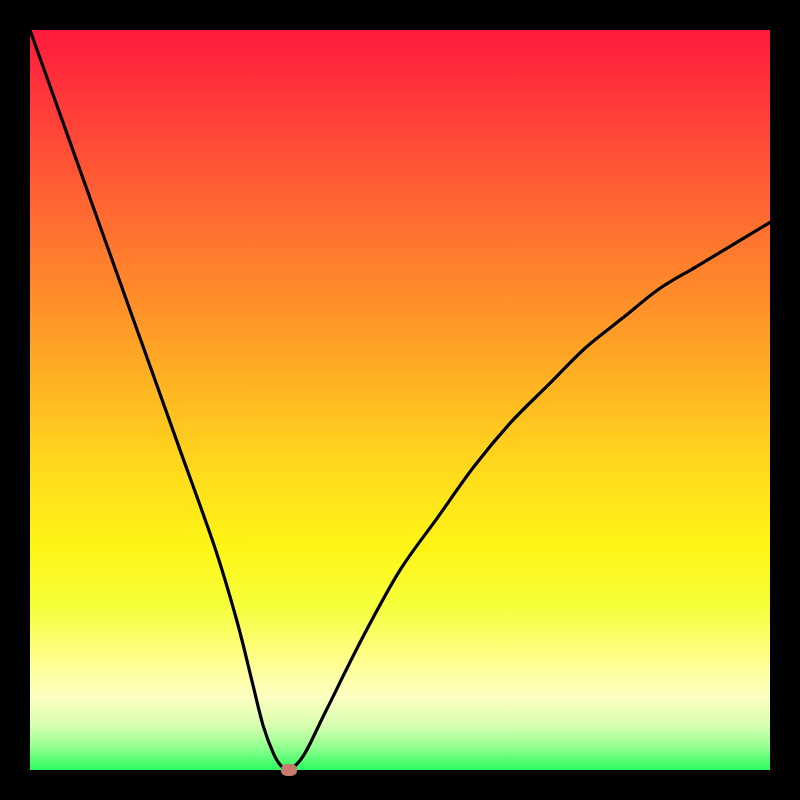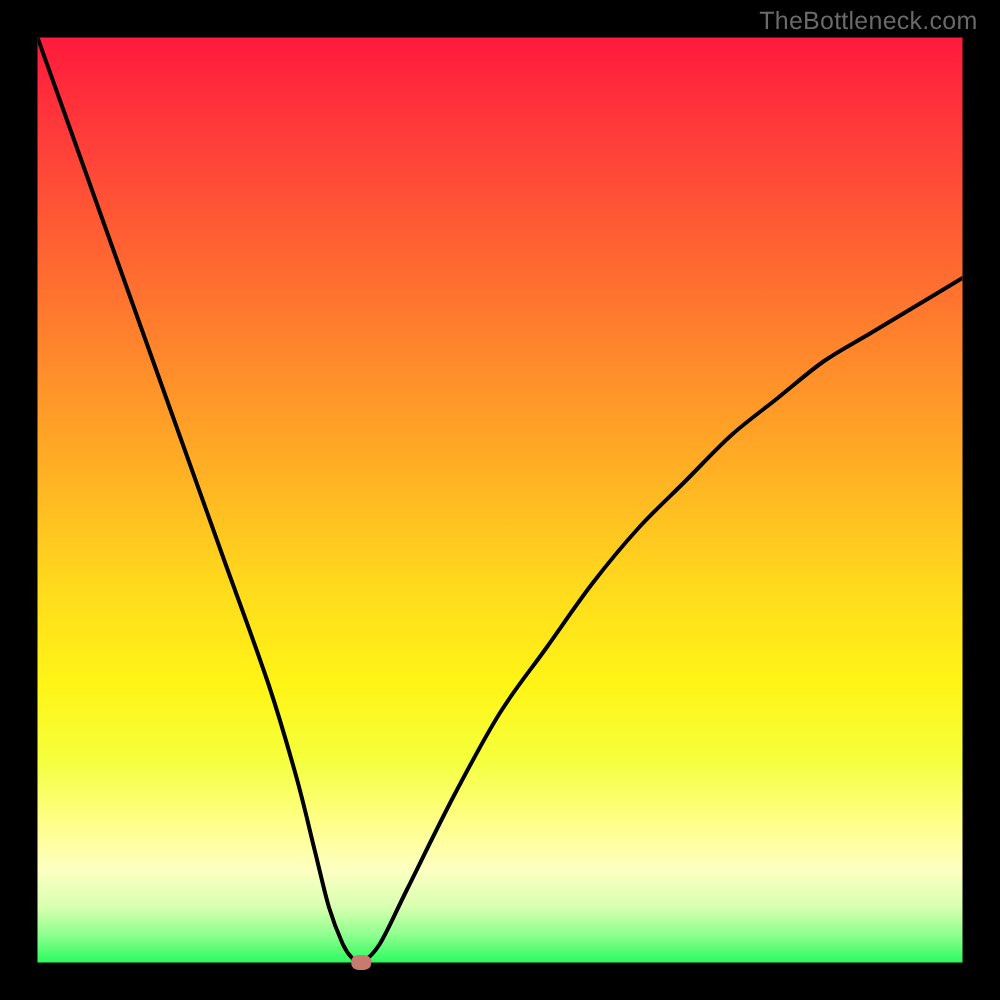--- a/index.html
+++ b/index.html
@@ -64,21 +64,20 @@
     height: 12px;
     border-radius: 6px / 5px;
     background: #c77b6e;
     transform: translate(-50%, -50%);
   }
 </style>
 </head>
 <body>
 
 <div class="frame">
-  <div class="watermark">TheBottleneck.com</div>
 
   <div class="plot-area">
     <svg class="curve" viewBox="0 0 740 740" preserveAspectRatio="none">
       <path id="curve-path" fill="none" stroke="#000" stroke-width="3.2" stroke-linecap="round" stroke-linejoin="round" d="M 0 0 C 6.166666666666667 17.26666666666667 24.666666666666664 69.06666666666669 37 103.60000000000002 C 49.333333333333336 138.13333333333335 61.666666666666664 172.6666666666667 74 207.20000000000005 C 86.33333333333333 241.73333333333338 98.66666666666667 276.2666666666667 111 310.8 C 123.33333333333333 345.3333333333333 135.66666666666666 379.8666666666667 148 414.4 C 160.33333333333334 448.9333333333333 175.13333333333333 488.4 185 518 C 194.86666666666667 547.6 201.03333333333336 569.8 207.20000000000002 592 C 213.36666666666667 614.2 217.68333333333334 633.9333333333334 222 651.2 C 226.31666666666666 668.4666666666667 229.39999999999998 683.2666666666667 233.1 695.6 C 236.8 707.9333333333334 241.11666666666667 718.4166666666667 244.20000000000002 725.2 C 247.28333333333336 731.9833333333333 249.13333333333335 733.8333333333333 251.60000000000002 736.3 C 254.0666666666667 738.7666666666667 255.3 741.85 259 740 C 262.7 738.15 267.6333333333333 735.0666666666667 273.8 725.2 C 279.9666666666667 715.3333333333334 286.1333333333333 700.5333333333333 296 680.8 C 305.8666666666667 661.0666666666666 320.6666666666667 630.2333333333332 333 606.8 C 345.3333333333333 583.3666666666667 357.66666666666663 559.9333333333334 370 540.2 C 382.33333333333337 520.4666666666667 394.66666666666674 505.66666666666663 407.00000000000006 488.4 C 419.33333333333337 471.1333333333333 431.6666666666667 452.6333333333333 444 436.6 C 456.3333333333333 420.5666666666667 468.6666666666667 405.7666666666667 481 392.20000000000005 C 493.3333333333333 378.6333333333334 505.6666666666667 367.5333333333333 518 355.2 C 530.3333333333334 342.8666666666667 542.6666666666666 329.30000000000007 555 318.20000000000005 C 567.3333333333334 307.1 579.6666666666666 298.4666666666667 592 288.6 C 604.3333333333334 278.73333333333335 616.6666666666666 267.6333333333333 629 259 C 641.3333333333334 250.36666666666665 653.6666666666666 244.19999999999996 666 236.79999999999995 C 678.3333333333334 229.39999999999995 690.6666666666666 222.00000000000003 703 214.60000000000002 C 715.3333333333334 207.20000000000002 733.8333333333334 196.1 740 192.39999999999998"></path>
     </svg>
     <div id="marker" class="marker" style="left: 259px; top: 740px;"></div>
   </div>
 </div>
 
 </body></html>

